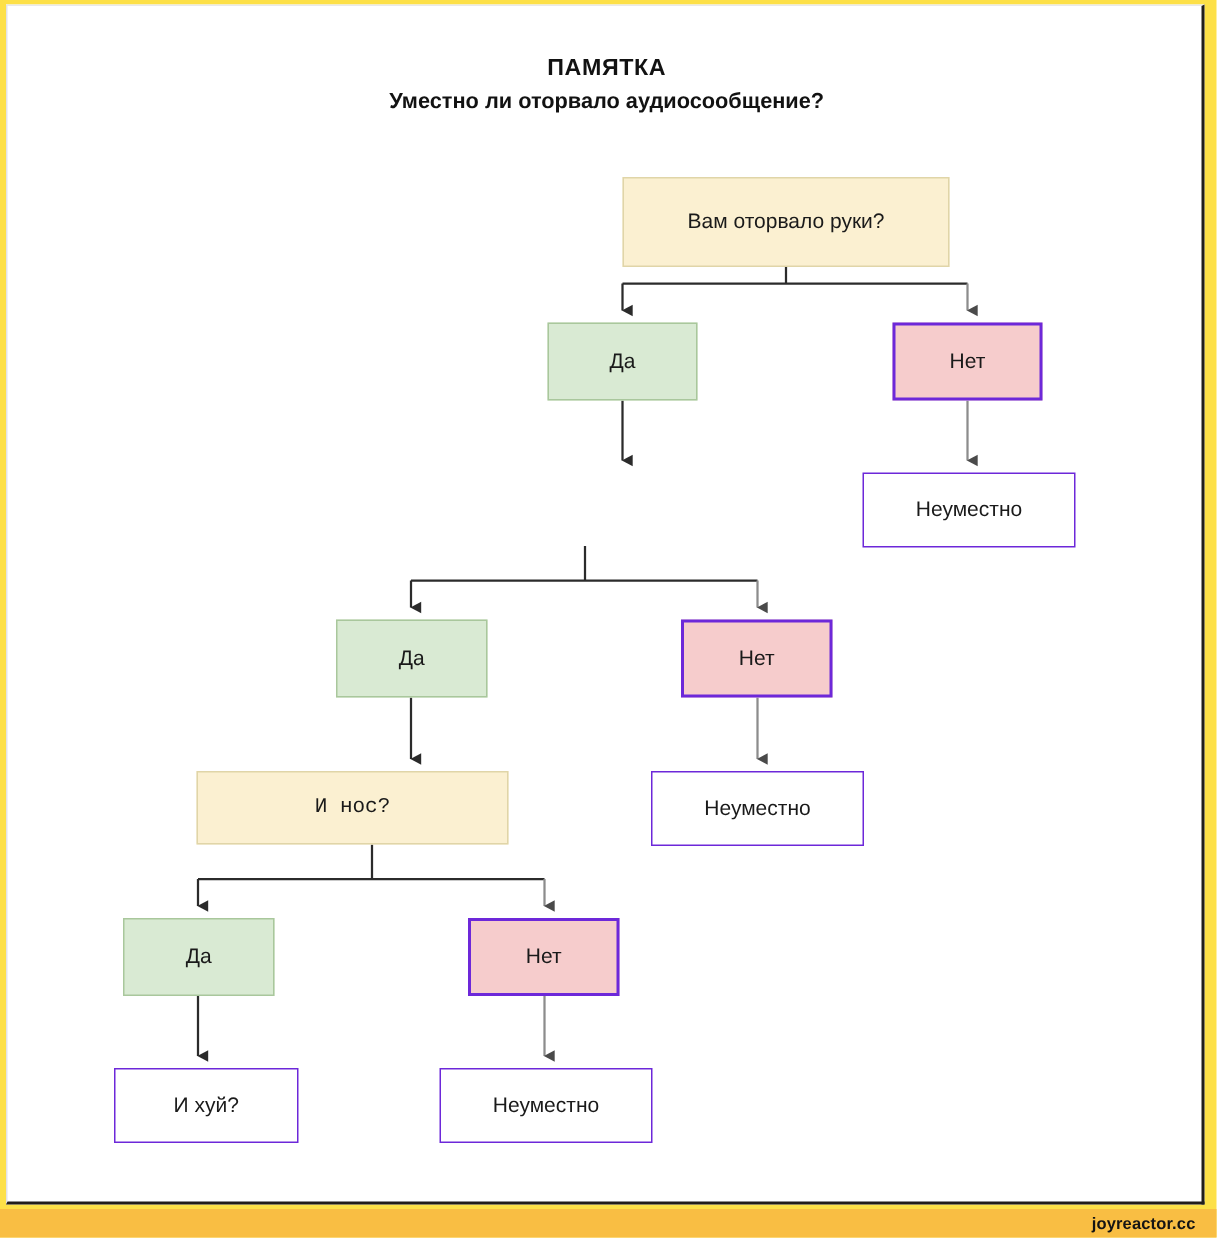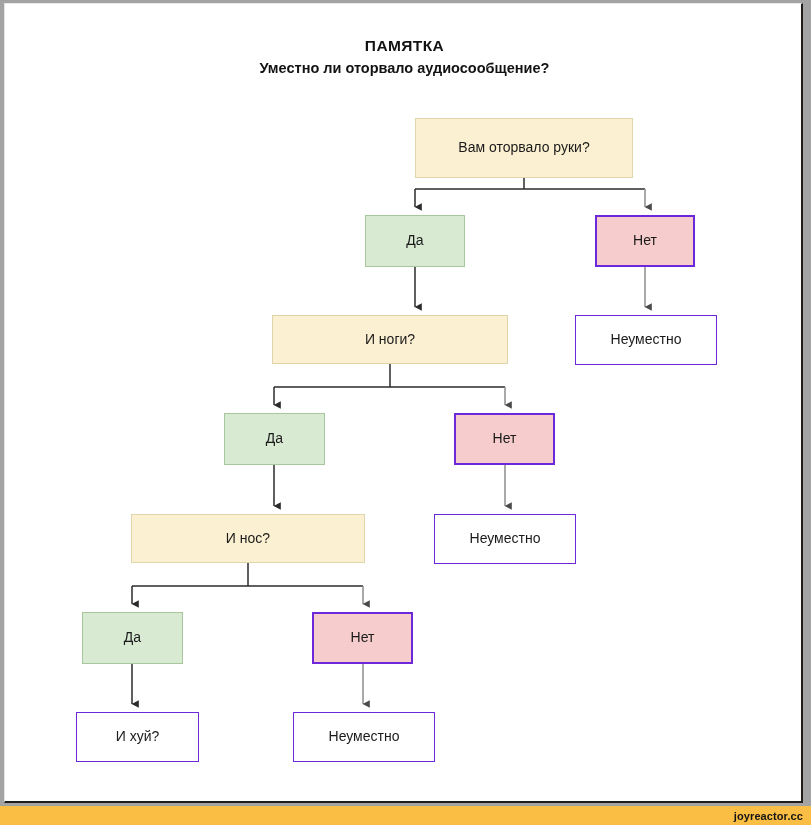--- a/index.html
+++ b/index.html
@@ -14,21 +14,21 @@
     overflow: hidden;
     position: relative;
   }
 
   
   #page {
     position: absolute;
     left: 0; top: 0;
     width: 811px;
     height: 825px;
-    background: #a3a3a3;
+    background: #fde047;
   }
   #canvas {
     position: absolute;
     left: 4px;
     top: 3px;
     width: 799px;
     height: 800px;
     background: #ffffff;
     border-right: 2px solid #211d1a;
     border-bottom: 2px solid #211d1a;
@@ -113,21 +113,21 @@
     height: 19px;
     background: #f9be43;
     display: flex;
     align-items: center;
     justify-content: flex-end;
   }
   #footer .wm {
     font-size: 11px;
     font-weight: bold;
     color: #141414;
-    padding-right: 8px;
+    padding-right: 14px;
     letter-spacing: 0.1px;
   }
 </style>
 </head>
 <body>
 
 <div id="page">
 
   <div id="canvas">
 
@@ -188,37 +188,34 @@
       </div>
 
       <div class="node no" style="left:590px; top:211px; width:100px; height:52px;">
         <span>Нет</span>
       </div>
 
       <div class="node terminal" style="left:570px; top:311px; width:142px; height:50px;">
         <span>Неуместно</span>
       </div>
 
-      <div class="node question" style="left:267px; top:311px; width:236px; height:49px;">
-        <span>И ноги?</span>
-      </div>
 
       <div class="node yes" style="left:219px; top:409px; width:101px; height:52px;">
         <span>Да</span>
       </div>
 
       <div class="node no" style="left:449px; top:409px; width:101px; height:52px;">
         <span>Нет</span>
       </div>
 
       <div class="node terminal" style="left:429px; top:510px; width:142px; height:50px;">
         <span>Неуместно</span>
       </div>
 
-      <div class="node question" style="left:126px; top:510px; width:234px; height:49px;">
+      <div class="node question" style="left:126px; top:510px; width:208px; height:49px;font-family:Liberation Mono, monospace;">
         <span>И нос?</span>
       </div>
 
       <div class="node yes" style="left:77px; top:608px; width:101px; height:52px;">
         <span>Да</span>
       </div>
 
       <div class="node no" style="left:307px; top:608px; width:101px; height:52px;">
         <span>Нет</span>
       </div>

